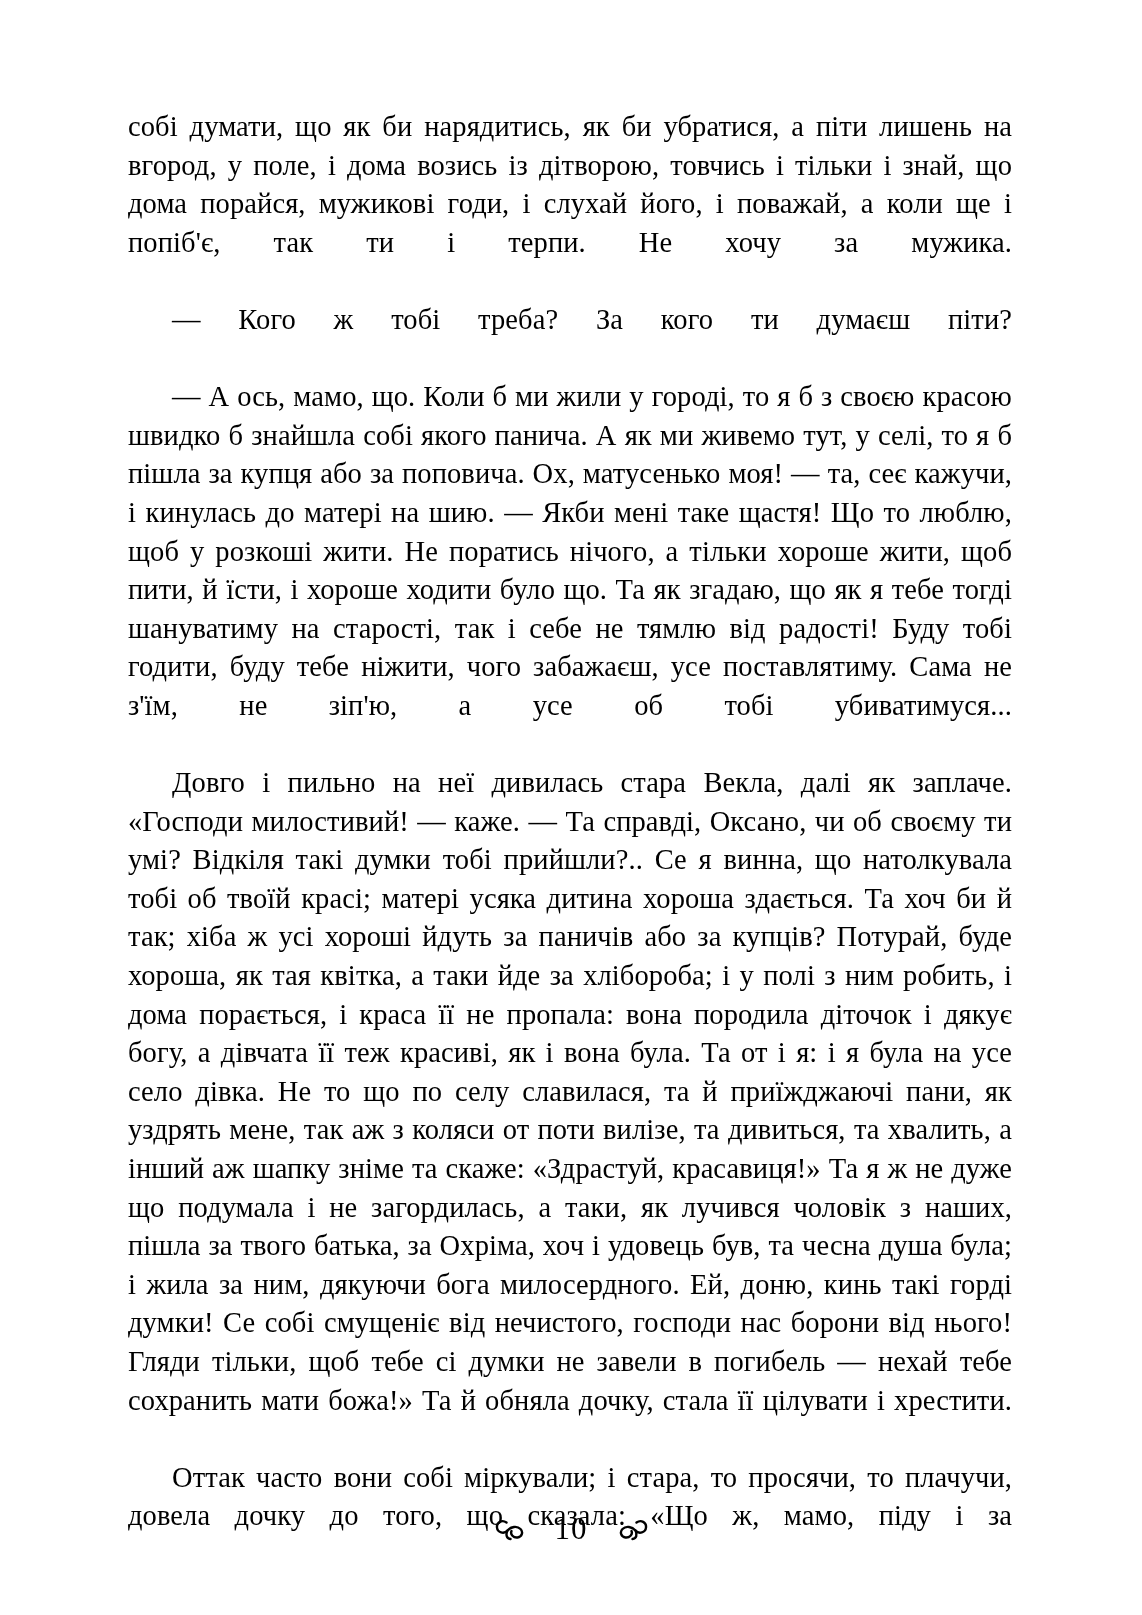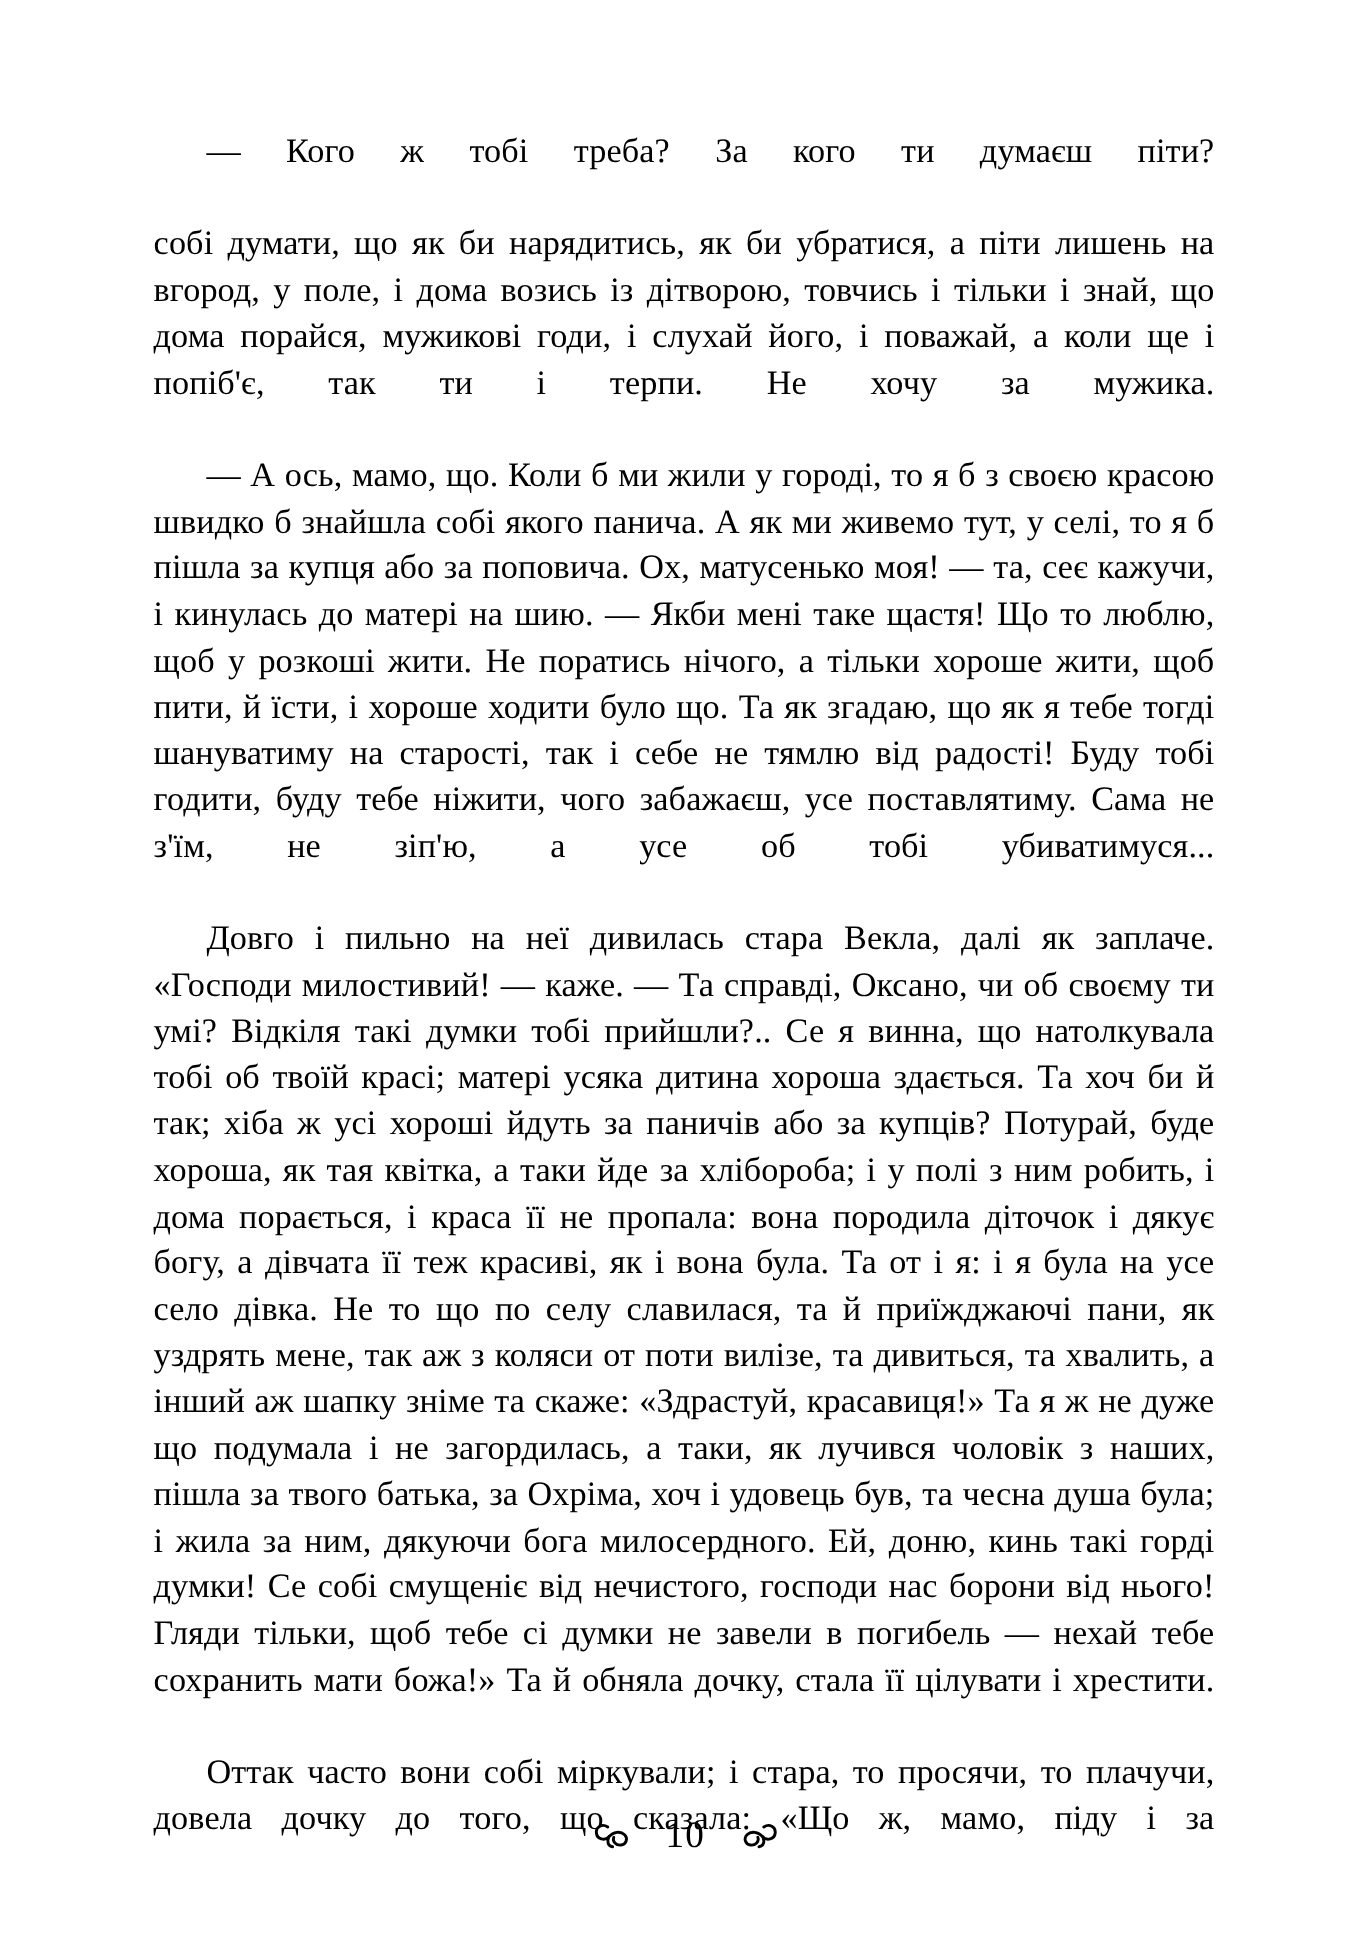--- a/index.html
+++ b/index.html
@@ -73,22 +73,22 @@
     height: 28px;
   }
   .orn svg { display: block; }
 </style>
 </head>
 <body>
 
 <div class="page">
 
   <div class="text-block">
+    <p class="para cont">собі думати, що як би нарядитись, як би убратися, а піти лишень на вгород, у поле, і дома возись із дітворою, товчись і тільки і знай, що дома порайся, мужикові годи, і слухай його, і поважай, а коли ще і попіб'є, так ти і терпи. Не хочу за мужика.</p>
     <p class="para indent">— Кого ж тобі треба? За кого ти думаєш піти?</p>
-    <p class="para cont">собі думати, що як би нарядитись, як би убратися, а піти лишень на вгород, у поле, і дома возись із дітворою, товчись і тільки і знай, що дома порайся, мужикові годи, і слухай його, і поважай, а коли ще і попіб'є, так ти і терпи. Не хочу за мужика.</p>
     <p class="para indent">— А ось, мамо, що. Коли б ми жили у городі, то я б з своєю красою швидко б знайшла собі якого панича. А як ми живемо тут, у селі, то я б пішла за купця або за поповича. Ох, матусенько моя! — та, сеє кажучи, і кинулась до матері на шию. — Якби мені таке щастя! Що то люблю, щоб у розкоші жити. Не поратись нічого, а тільки хороше жити, щоб пити, й їсти, і хороше ходити було що. Та як згадаю, що як я тебе тогді шануватиму на старості, так і себе не тямлю від радості! Буду тобі годити, буду тебе ніжити, чого забажаєш, усе поставлятиму. Сама не з'їм, не зіп'ю, а усе об тобі убиватимуся...</p>
     <p class="para indent">Довго і пильно на неї дивилась стара Векла, далі як заплаче. «Господи милостивий! — каже. — Та справді, Оксано, чи об своєму ти умі? Відкіля такі думки тобі прийшли?.. Се я винна, що натолкувала тобі об твоїй красі; матері усяка дитина хороша здається. Та хоч би й так; хіба ж усі хороші йдуть за паничів або за купців? Потурай, буде хороша, як тая квітка, а таки йде за хлібороба; і у полі з ним робить, і дома порається, і краса її не пропала: вона породила діточок і дякує богу, а дівчата її теж красиві, як і вона була. Та от і я: і я була на усе село дівка. Не то що по селу славилася, та й приїжджаючі пани, як уздрять мене, так аж з коляси от поти вилізе, та дивиться, та хвалить, а інший аж шапку зніме та скаже: «Здрастуй, красавиця!» Та я ж не дуже що подумала і не загордилась, а таки, як лучився чоловік з наших, пішла за твого батька, за Охріма, хоч і удовець був, та чесна душа була; і жила за ним, дякуючи бога милосердного. Ей, доню, кинь такі горді думки! Се собі смущеніє від нечистого, господи нас борони від нього! Гляди тільки, щоб тебе сі думки не завели в погибель — нехай тебе сохранить мати божа!» Та й обняла дочку, стала її цілувати і хрестити.</p>
     <p class="para indent">Оттак часто вони собі міркували; і стара, то просячи, то плачучи, довела дочку до того, що сказала: «Що ж, мамо, піду і за</p>
   </div>
 
   <div class="footer">
     <span class="orn">
       <svg viewBox="0 0 34 28" width="34" height="28" aria-hidden="true">
         <g fill="none" stroke="#000000" stroke-width="2.4" stroke-linecap="round">
           <path d="M13.5 7.5 C9 4.5, 3.5 7, 4 12.5 C4.4 17.5, 11 19.5, 14.5 15.5 C18 11.5, 24 10.5, 27.5 14 C30.5 17, 29 22, 24.5 22.5 C20.5 23, 17 19.5, 18.5 16"></path>

